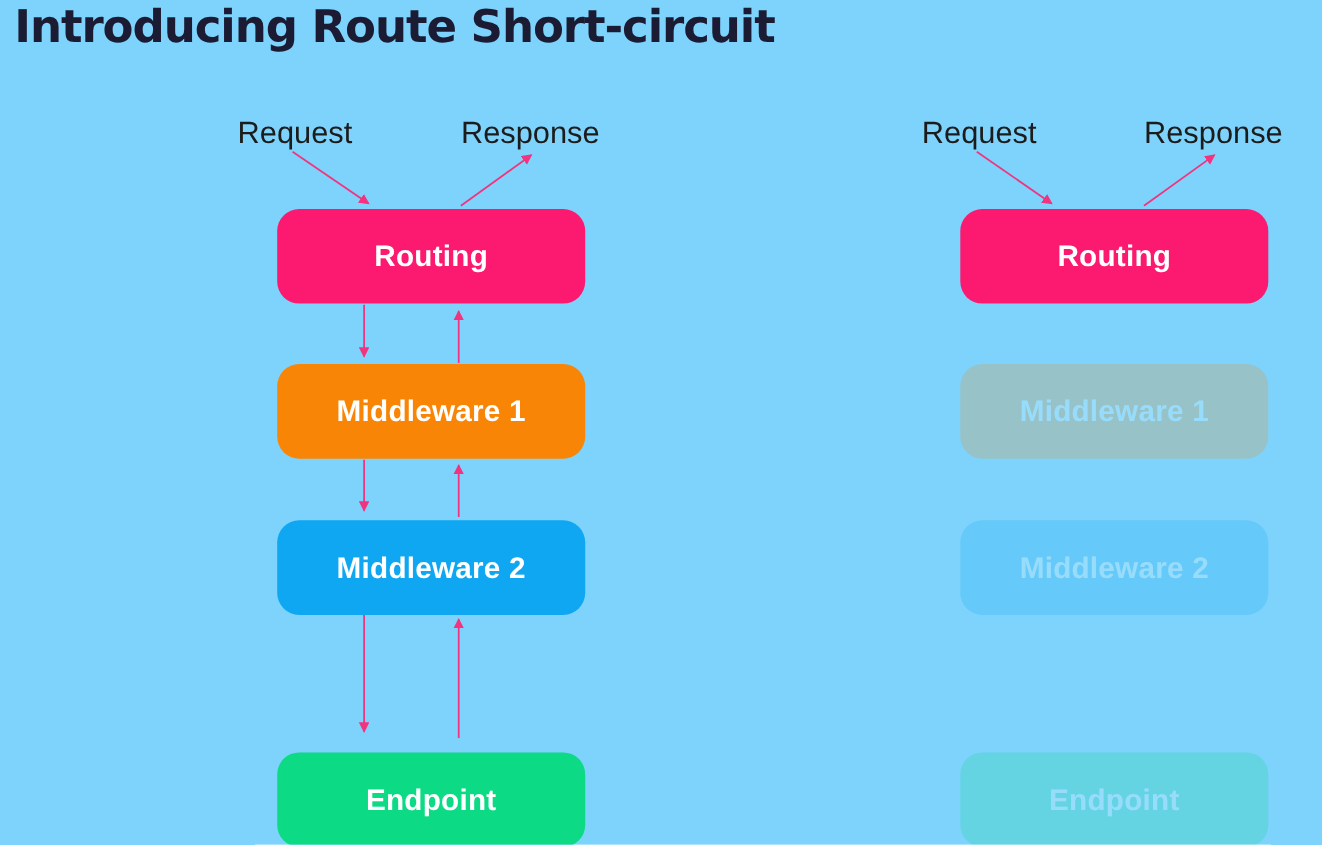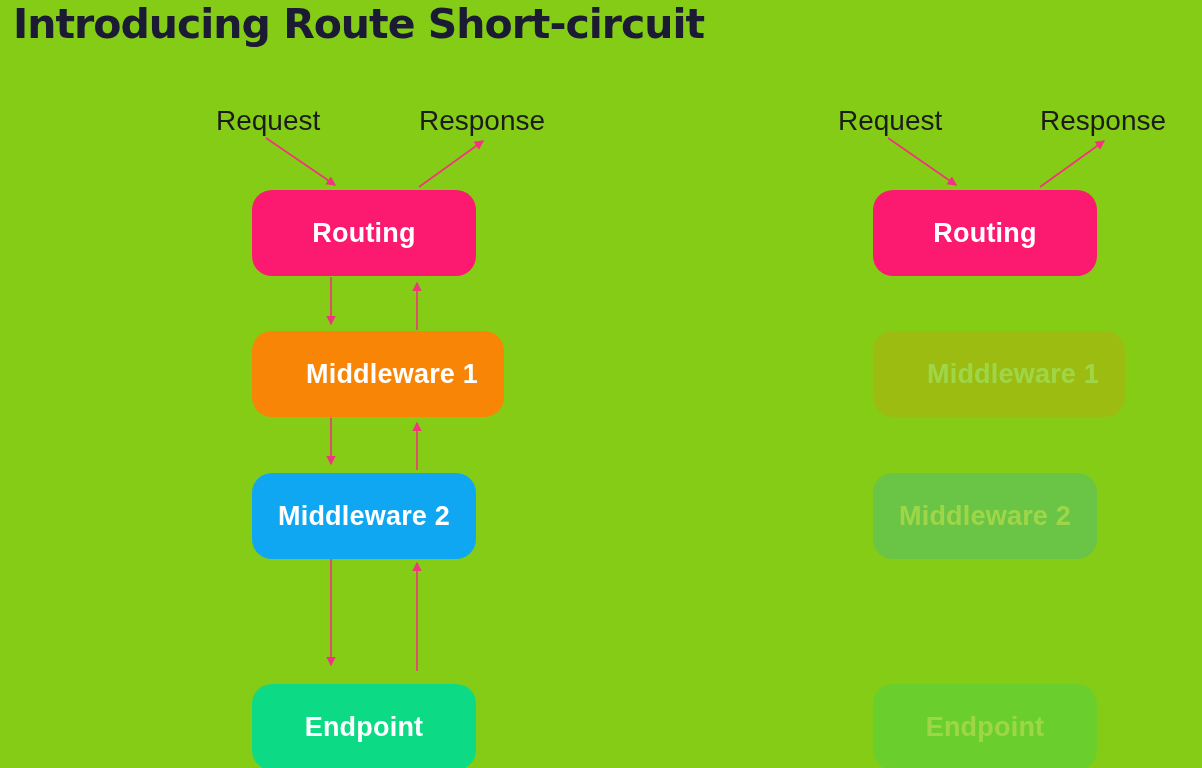--- a/index.html
+++ b/index.html
@@ -6,62 +6,62 @@
     margin: 0;
     padding: 0;
     background: #ffffff;
     font-family: "Liberation Sans", sans-serif;
   }
   .page {
     position: relative;
     width: 1202px;
     height: 768px;
     overflow: hidden;
-    background: #84cc16;
+    background: #7dd3fc;
   }
   .page-title {
     position: absolute;
     left: 13px;
     top: 0px;
     font-family: "DejaVu Sans", "Liberation Sans", sans-serif;
     font-weight: bold;
     font-size: 41px;
     letter-spacing: -1px;
     color: #1b1b33;
     white-space: nowrap;
   }
   .flow-label {
     position: absolute;
     font-size: 28px;
     color: #1c1c1c;
     white-space: nowrap;
   }
   .node {
     position: absolute;
-    width: 224px;
+    width: 280px;
     height: 86px;
     border-radius: 20px;
     display: flex;
     align-items: center;
     justify-content: center;
     color: #ffffff;
     font-weight: bold;
     font-size: 27px;
     letter-spacing: 0.2px;
   }
   .node.routing    { background: #fb1a6f; }
   .node.middleware1{ background: #f98506; }
   .node.middleware2{ background: #0fa7f2; }
   .node.endpoint   { background: #0cda85; margin-top: 12px; }
   .node.faded      { opacity: 0.21; }
 
   .col-left  { left: 252px; }
   .col-right { left: 873px; }
   .row-routing     { top: 190px; }
-  .row-middleware1 { top: 331px; padding-left: 28px; }
+  .row-middleware1 { top: 331px; }
   .row-middleware2 { top: 473px; }
   .row-endpoint    { top: 672px; }
 
   .arrows {
     position: absolute;
     left: 0;
     top: 0;
     pointer-events: none;
   }
 </style>

